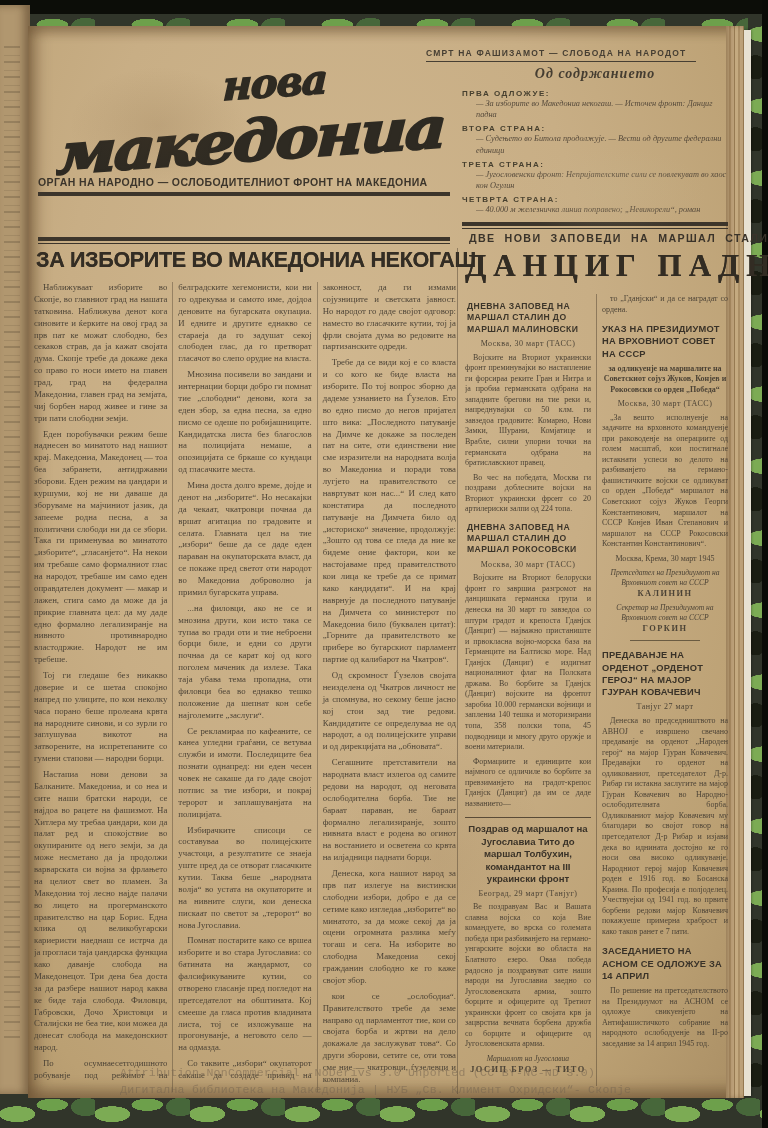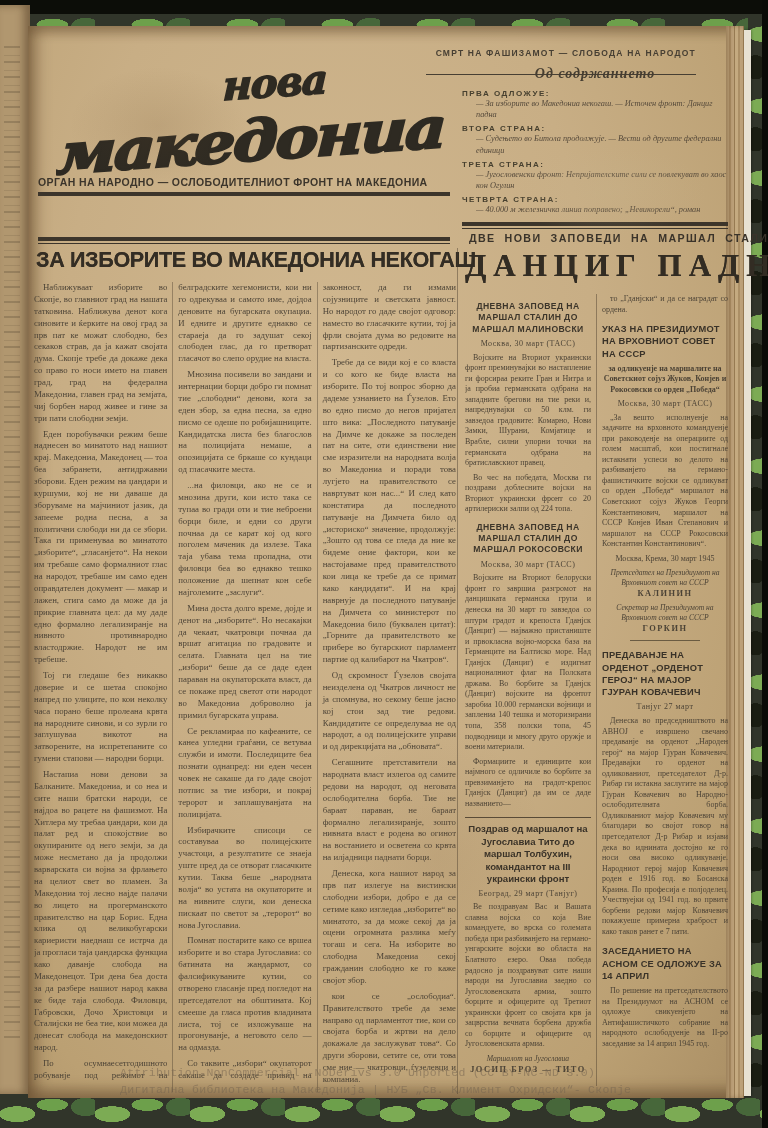--- a/index.html
+++ b/index.html
@@ -30,23 +30,23 @@
   
   .main-page{position:absolute;left:28px;top:26px;width:716px;height:1072px;
     background:radial-gradient(ellipse at 42% 32%, #d0b78f 0%, #c8ae85 45%, #bba073 80%, #a98e64 100%);
     box-shadow:inset 10px 0 14px rgba(80,55,30,.35), inset 0 8px 10px rgba(80,55,30,.3), inset 0 -10px 12px rgba(80,55,30,.35);
     color:#4a4237;}
   .edge-stack{position:absolute;right:0;top:0;width:18px;height:100%;
     background:repeating-linear-gradient(90deg,#c4aa80 0 3px,#ab8f66 3px 5px,#bda27a 5px 8px,#977b53 8px 9px);
     box-shadow:inset 3px 0 5px rgba(90,60,30,.4);}
   .stain{position:absolute;border-radius:50%;pointer-events:none;}
   
-  .slogan{position:absolute;right:48px;top:22px;width:270px;text-align:right;
+  .slogan{position:absolute;right:48px;top:22px;width:270px;text-align:left;
     font-family:"Liberation Sans",sans-serif;font-size:8.5px;font-weight:bold;letter-spacing:1.2px;
-    color:#473f33;border-bottom:1.5px solid #473f33;padding-bottom:16px;}
+    color:#473f33;border-bottom:1.5px solid #473f33;padding-bottom:3px;}
   .logo-wrap{position:absolute;left:28px;top:32px;width:404px;height:120px;}
   .organ{position:absolute;left:10px;top:150px;width:412px;
     font-family:"Liberation Sans",sans-serif;font-size:10.5px;font-weight:bold;letter-spacing:.4px;
     color:#3c352b;white-space:nowrap;}
   .rule{position:absolute;background:#3c352b;}
   .infobar{position:absolute;left:10px;top:172px;width:412px;height:36px;display:flex;
     font-family:"Liberation Sans",sans-serif;color:#3c352b;}
   .infocell{display:flex;flex-direction:column;justify-content:center;text-align:center;
     font-size:9.5px;font-weight:bold;}
   .infocell.c1{width:128px;}
@@ -74,21 +74,21 @@
   .right-region{position:absolute;left:437px;top:206px;width:263px;color:#4a4237;}
   .kicker{text-align:center;font-family:"Liberation Sans",sans-serif;font-size:11px;font-weight:bold;
     letter-spacing:1.4px;word-spacing:5px;color:#3a332a;white-space:nowrap;transform:scaleX(.97);}
   .danzig-headline{text-align:center;font-size:31px;font-weight:bold;letter-spacing:7px;
     color:#322c23;margin-top:4px;white-space:nowrap;text-shadow:0 0 .6px rgba(40,33,24,.85);}
   .two-cols{display:flex;margin-top:10px;height:792px;overflow:hidden;filter:blur(.18px);}
   .dcol{width:126px;font-size:8px;line-height:1.32;text-align:justify;color:#4c4336;}
   .dcol-divider{width:1px;background:rgba(70,58,42,.45);margin:0 5px;}
   .dcol p{margin:0 0 4px 0;text-indent:8px;}
   .dcol p.center{text-align:center;text-indent:0;}
-  .sub-head{font-family:"Liberation Sans",sans-serif;font-size:8.6px;font-weight:bold;text-align:center;
+  .sub-head{font-family:"Liberation Sans",sans-serif;font-size:8.6px;font-weight:bold;text-align:left;
     letter-spacing:.4px;margin:7px 2px 4px;color:#3c352a;}
   .col-head{font-family:"Liberation Sans",sans-serif;font-size:9.3px;font-weight:bold;text-align:left;
     letter-spacing:.2px;margin:8px 0 4px;color:#393228;}
   .sub-desc{font-size:8px;font-weight:bold;text-align:center;margin:2px 0 4px;line-height:1.3;}
   .dateline{text-align:center;font-size:8px;margin:2px 0 3px;letter-spacing:.5px;}
   .sig-label{text-align:center;font-size:7.6px;font-style:italic;margin-top:4px;line-height:1.25;}
   .sig-name{text-align:center;font-size:8.4px;font-weight:bold;letter-spacing:1.5px;margin:1px 0 3px;}
   .block-rule{width:55%;margin:6px auto;border-top:1px solid rgba(60,50,36,.65);}
   .box-head{font-family:"Liberation Sans",sans-serif;font-size:9.6px;font-weight:bold;text-align:center;
     border-top:1.5px solid rgba(60,50,36,.8);padding-top:5px;margin:8px 0 3px;line-height:1.3;color:#393228;}
@@ -157,22 +157,22 @@
     <div class="rule" style="left:434px;top:202px;width:266px;height:1px;"></div>
 
     <div class="main-headline">ЗА ИЗБОРИТЕ ВО МАКЕДОНИА НЕКОГАШ</div>
     <div class="article-cols" id="main-article-cols">
         <p>Наближуваат изборите во Скопје, во главниот град на нашата татковина. Наближува денот кога синовите и ќерките на овој град за прв пат ке можат слободно, без секаков страв, да ја кажат својата дума. Скопје требе да докаже дека со право го носи името на главен град, град на федерална Македониа, главен град на земјата, чиј борбен народ живее и гине за три пати слободни земји.</p>
         <p>Еден поробувачки режим беше наднесен во минатото над нашиот крај. Македониа, Македонец — тоа беа забранети, антидржавни зборови. Еден режим на џандари и куршуми, кој не ни даваше да зборуваме на мајчиниот јазик, да запееме родна песна, а за политични слободи ни да се збори. Така ги применуваа во минатото „изборите“, „гласанјето“. На некои им требаше само формалниот глас на народот, требаше им само еден оправдателен документ — макар и лажен, стига само да може да ја прикрие главната цел: да му даде едно формално легализиранје на нивното противнародно властодржие. Народот не им требеше.</p>
         <p>Тој ги гледаше без никакво доверие и се шетаа спокојно напред по улиците, по кои неколку часа порано беше пролеана крвта на народните синови, и со зурли го заглушуваа викотот на затворените, на испретепаните со гумени стапови — народни борци.</p>
         <p>Настапиа нови денови за Балканите. Македониа, и со неа и сите наши братски народи, се најдоа во рацете на фашизмот. На Хитлера му требаа џандари, кои да палат ред и спокојствие во окупираните од него земји, за да може несметано да ја продолжи варварската си војна за фрлањето на целиот свет во пламен. За Македониа тој лесно најде палачи во лицето на прогерманското правителство на цар Борис. Една клика од великобугарски кариеристи наеднаш се истрча да ја прогласи таја џандарска функциа како даванје слобода на Македонецот. Три дена беа доста за да разбере нашиот народ каква ке биде таја слобода. Филовци, Габровски, Дочо Христовци и Сталијски не беа тие, кои можеа да донесат слобода на македонскиот народ.</p>
         <p>По осумнаесетгодишното робуванје под режимот на белградските хегемонисти, кои ни го одрекуваа и самото име, дојдоа деновите на бугарската окупациа. И едните и другите еднакво се стараеја да го задушат секој слободен глас, да го претворат гласачот во слепо орудие на власта.</p>
         <p>Мнозина посивели во зандани и интернации борци добро ги помнат тие „слободни“ денови, кога за еден збор, за една песна, за едно писмо се одеше по робијашниците. Кандидатска листа без благослов на полицијата немаше, а опозицијата се бркаше со кундаци од гласачките места.</p>
+        <p>Мина доста долго време, дојде и денот на „изборите“. Но несакајки да чекаат, чкатровци почнаа да вршат агитациа по градовите и селата. Главната цел на тие „избори“ беше да се даде еден параван на окупаторската власт, да се покаже пред светот оти народот во Македониа доброволно ја примил бугарската управа.</p>
         <p>...на филовци, ако не се и мнозина други, кои исто така се тупаа во гради оти и тие неброени борци биле, и едни со други почнаа да се карат кој од кого поголем маченик да излезе. Така таја убава тема пропадна, оти филовци беа во еднакво тешко положение да шепнат кон себе најголемите „заслуги“.</p>
-        <p>Мина доста долго време, дојде и денот на „изборите“. Но несакајки да чекаат, чкатровци почнаа да вршат агитациа по градовите и селата. Главната цел на тие „избори“ беше да се даде еден параван на окупаторската власт, да се покаже пред светот оти народот во Македониа доброволно ја примил бугарската управа.</p>
         <p>Се рекламираа по кафеаните, се канеа угледни граѓани, се ветуваа служби и имоти. Последиците беа познати однапред: ни еден чесен човек не сакаше да го даде својот потпис за тие избори, и покрај теророт и заплашуванјата на полицијата.</p>
         <p>Избирачките списоци се составуваа во полицејските участоци, а резултатите се знаеја уште пред да се отворат гласачките кутии. Таква беше „народната волја“ во устата на окупаторите и на нивните слуги, кои денеска пискаат по светот за „теророт“ во нова Југославиа.</p>
         <p>Помнат постарите како се вршеа изборите и во стара Југославиа: со батината на жандармот, со фалсификуваните кутии, со отворено гласанје пред погледот на претседателот на обштината. Кој смееше да гласа против владината листа, тој се изложуваше на прогонуванје, а неговото село — на одмазда.</p>
         <p>Со таквите „избори“ окупаторот сакаше да создаде привид на законност, да ги измами сојузниците и светската јавност. Но народот го даде својот одговор: наместо во гласачките кутии, тој ја фрли својата дума во редовите на партизанските одреди.</p>
         <p>Требе да се види кој е со власта и со кого ке биде власта на изборите. По тој вопрос зборно да дадеме узнанието на Ѓузелов. Ето во едно писмо до негов пријател што вика: „Последното патуванје на Димче ке докаже за последен пат на сите, оти единствени ние сме изразители на народната волја во Македониа и поради това лугјето на правителството се навртуват кон нас...“ И след като констатира да последното патуванје на Димчета било од „историско“ значение, продолжује: „Зошто од това се гледа да ние ке бидеме оние фактори, кои ке настојаваме пред правителството кои лица ке требе да се примат како кандидати“. И на крај наврнује да последното патуванје на Димчета со министерот по Македониа било (буквален цитат): „Горните да правителството ке прибере во бугарскиот парламент партие од калибарот на Чкатров“.</p>
         <p>Од скромност Ѓузелов својата неизделена од Чкатров личност не ја спомнува, но секому беше јасно кој стои зад тие редови. Кандидатите се определуваа не од народот, а од полицејските управи и од дирекцијата на „обновата“.</p>
         <p>Сегашните претставители на народната власт излегоа од самите редови на народот, од неговата ослободителна борба. Тие не бараат параван, не бараат формално легализиранје, зошто нивната власт е родена во огинот на востанието и осветена со крвта на илјадници паднати борци.</p>
         <p>Денеска, кога нашиот народ за прв пат излегуе на вистински слободни избори, добро е да се сетиме како изгледаа „изборите“ во минатото, за да може секој да ја оцени огромната разлика меѓу тогаш и сега. На изборите во слободна Македониа секој гражданин слободно ке го каже својот збор.</p>
         <p>кои се „ослободиа“. Правителството требе да земе направо од парламентот тие, кои со својата борба и жртви на дело докажале да заслужуват това“. Со други зборови, сетите се, оти това сме ние — чкатровци, ѓузелевци и компаниа.</p>
       </div>

